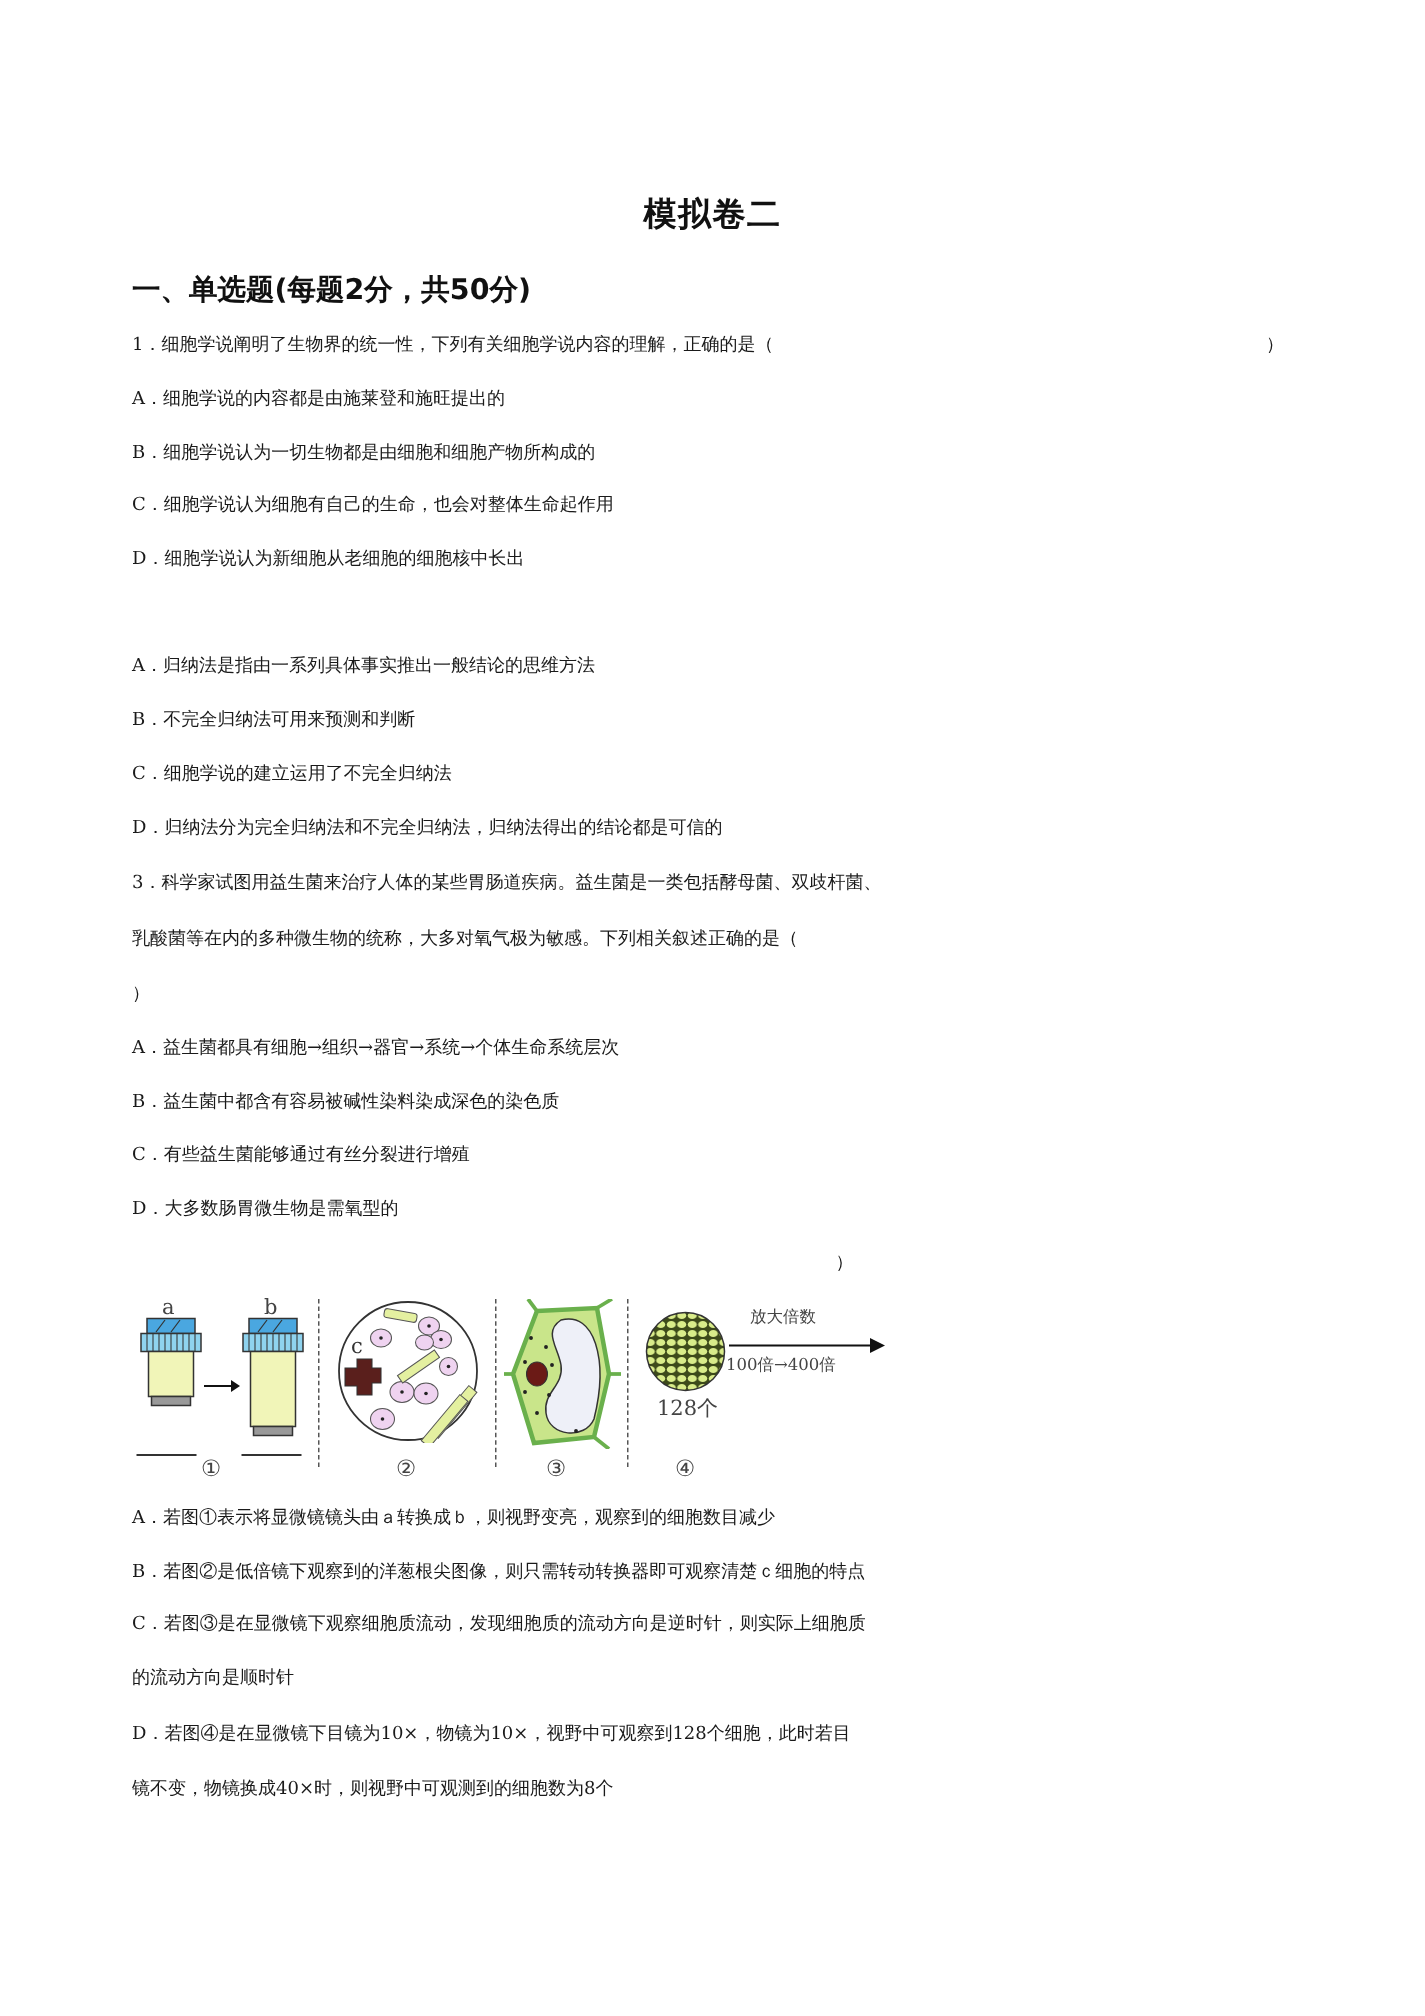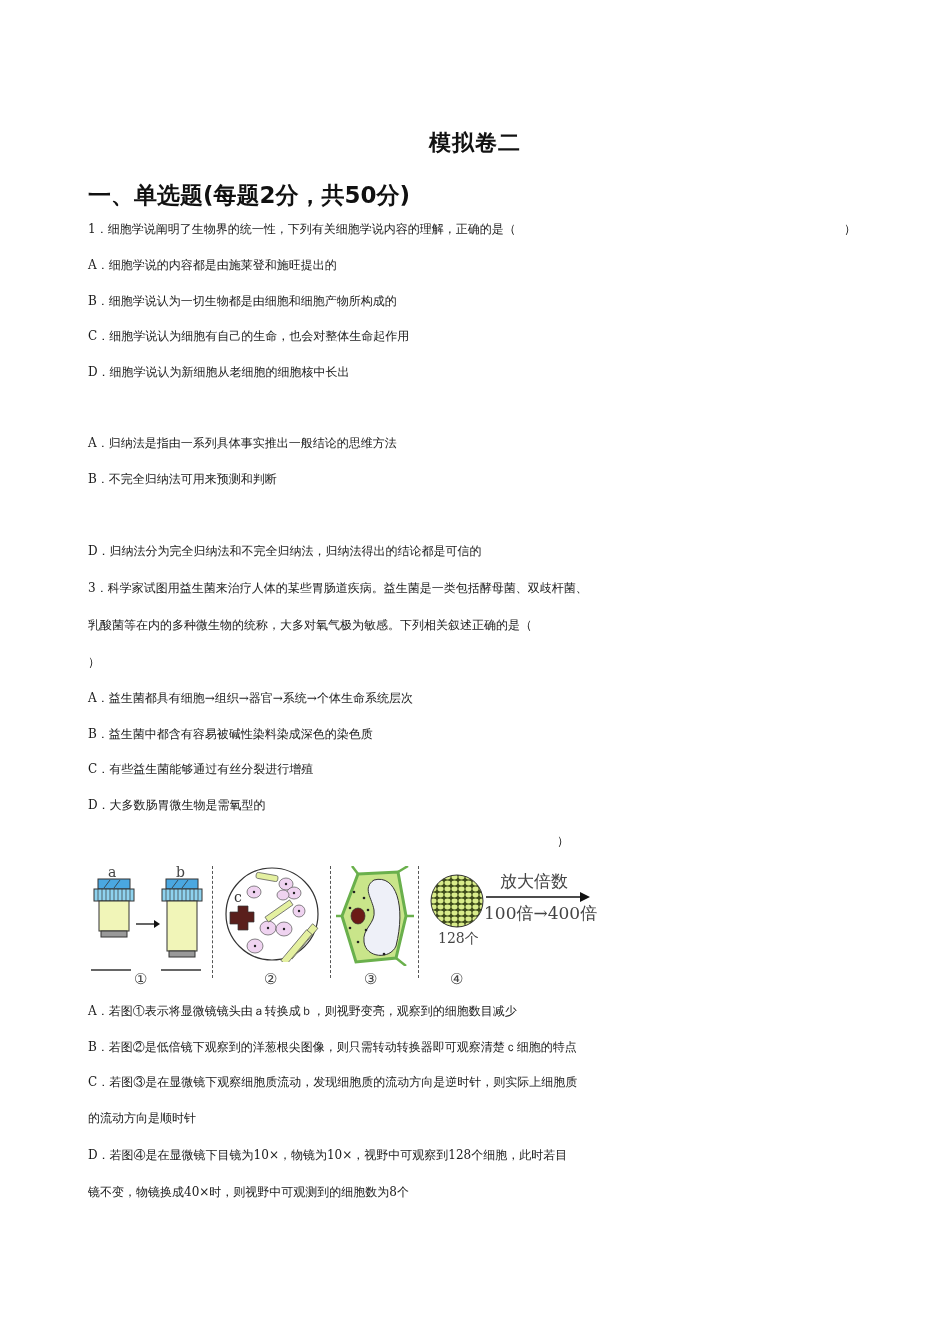--- a/index.html
+++ b/index.html
@@ -3,21 +3,21 @@
 <meta charset="utf-8">
 <style>
   html, body { margin: 0; padding: 0; background: #ffffff; }
   body { width: 950px; height: 1344px; position: relative; overflow: hidden;
          font-family: "DejaVu Serif", "Liberation Serif", serif; color: #1a1a1a; }
   .page { position: absolute; left: 0; top: 0; width: 950px; height: 1068px; }
   .title { position: absolute; left: 0; width: 950px; top: 128px; text-align: center;
            font-family: "DejaVu Sans", "Liberation Sans", sans-serif; font-weight: bold;
            font-size: 22px; letter-spacing: 1px; color: #111; }
   .section { position: absolute; left: 88px; top: 180px; font-family: "DejaVu Sans", "Liberation Sans", sans-serif;
-             font-weight: bold; font-size: 23px; color: #111; }
+             font-weight: bold; font-size: 19px; color: #111; }
   .line { position: absolute; left: 88px; font-size: 12px; white-space: nowrap; line-height: 20px; color: #1a1a1a; }
   .figure { position: absolute; left: 88px; top: 864px; width: 520px; height: 126px; }
   .fig-label { position: absolute; font-size: 15px; color: #444; }
   .dash { position: absolute; top: 2px; height: 112px; border-left: 1.5px dashed #555; }
 </style>
 </head>
 <body>
 
 <div class="page">
   <div class="title">模拟卷二</div>
@@ -25,20 +25,21 @@
 
   <div class="line" style="top:219px">1．细胞学说阐明了生物界的统一性，下列有关细胞学说内容的理解，正确的是（</div>
   <div class="line" style="top:219px; left:844px">）</div>
   <div class="line" style="top:291px">B．细胞学说认为一切生物都是由细胞和细胞产物所构成的</div>
   <div class="line" style="top:255px">A．细胞学说的内容都是由施莱登和施旺提出的</div>
   <div class="line" style="top:362px">D．细胞学说认为新细胞从老细胞的细胞核中长出</div>
   <div class="line" style="top:326px">C．细胞学说认为细胞有自己的生命，也会对整体生命起作用</div>
 
   <div class="line" style="top:469px">B．不完全归纳法可用来预测和判断</div>
   <div class="line" style="top:433px">A．归纳法是指由一系列具体事实推出一般结论的思维方法</div>
+  <div class="line" style="top:505px">C．细胞学说的建立运用了不完全归纳法</div>
   <div class="line" style="top:541px">D．归纳法分为完全归纳法和不完全归纳法，归纳法得出的结论都是可信的</div>
 
   <div class="line" style="top:578px">3．科学家试图用益生菌来治疗人体的某些胃肠道疾病。益生菌是一类包括酵母菌、双歧杆菌、</div>
   <div class="line" style="top:615px">乳酸菌等在内的多种微生物的统称，大多对氧气极为敏感。下列相关叙述正确的是（</div>
   <div class="line" style="top:652px">）</div>
   <div class="line" style="top:724px">B．益生菌中都含有容易被碱性染料染成深色的染色质</div>
   <div class="line" style="top:688px">A．益生菌都具有细胞→组织→器官→系统→个体生命系统层次</div>
   <div class="line" style="top:759px">C．有些益生菌能够通过有丝分裂进行增殖</div>
   <div class="line" style="top:795px">D．大多数肠胃微生物是需氧型的</div>
 
@@ -159,26 +160,26 @@
       <svg style="position:absolute;left:342px;top:10px" width="54" height="54">
         <defs>
           <pattern id="cells" width="7" height="6" patternUnits="userSpaceOnUse">
             <rect width="7" height="6" fill="#3d4a1a"></rect>
             <ellipse cx="3.5" cy="3" rx="3" ry="2.4" fill="#d9ec8a"></ellipse>
           </pattern>
         </defs>
         <circle cx="27" cy="27" r="26" fill="url(#cells)" stroke="#333" stroke-width="1"></circle>
       </svg>
       <span class="fig-label" style="left:350px; top:66px; font-size:14px">128个</span>
-      <span class="fig-label" style="left:412px; top:6px; font-size:17px">放大倍数</span>
+      <span class="fig-label" style="left:412px; top:6px; font-size:11px">放大倍数</span>
       <svg style="position:absolute;left:398px;top:28px" width="104" height="10">
         <line x1="0" y1="5" x2="94" y2="5" stroke="#111" stroke-width="1.3"></line>
         <polygon points="94,0 104,5 94,10" fill="#111"></polygon>
       </svg>
-      <span class="fig-label" style="left:396px; top:38px; font-size:17px">100倍→400倍</span>
+      <span class="fig-label" style="left:396px; top:38px; font-size:11px">100倍→400倍</span>
       <span class="fig-label" style="left:362px; top:106px">④</span>
     </div>
   </div>
 
   <div class="line" style="top:1001px">A．若图①表示将显微镜镜头由ａ转换成ｂ，则视野变亮，观察到的细胞数目减少</div>
   <div class="line" style="top:1037px">B．若图②是低倍镜下观察到的洋葱根尖图像，则只需转动转换器即可观察清楚ｃ细胞的特点</div>
   <div class="line" style="top:1072px">C．若图③是在显微镜下观察细胞质流动，发现细胞质的流动方向是逆时针，则实际上细胞质</div>
   <div class="line" style="top:1108px">的流动方向是顺时针</div>
   <div class="line" style="top:1145px">D．若图④是在显微镜下目镜为10×，物镜为10×，视野中可观察到128个细胞，此时若目</div>
   <div class="line" style="top:1182px">镜不变，物镜换成40×时，则视野中可观测到的细胞数为8个</div>

